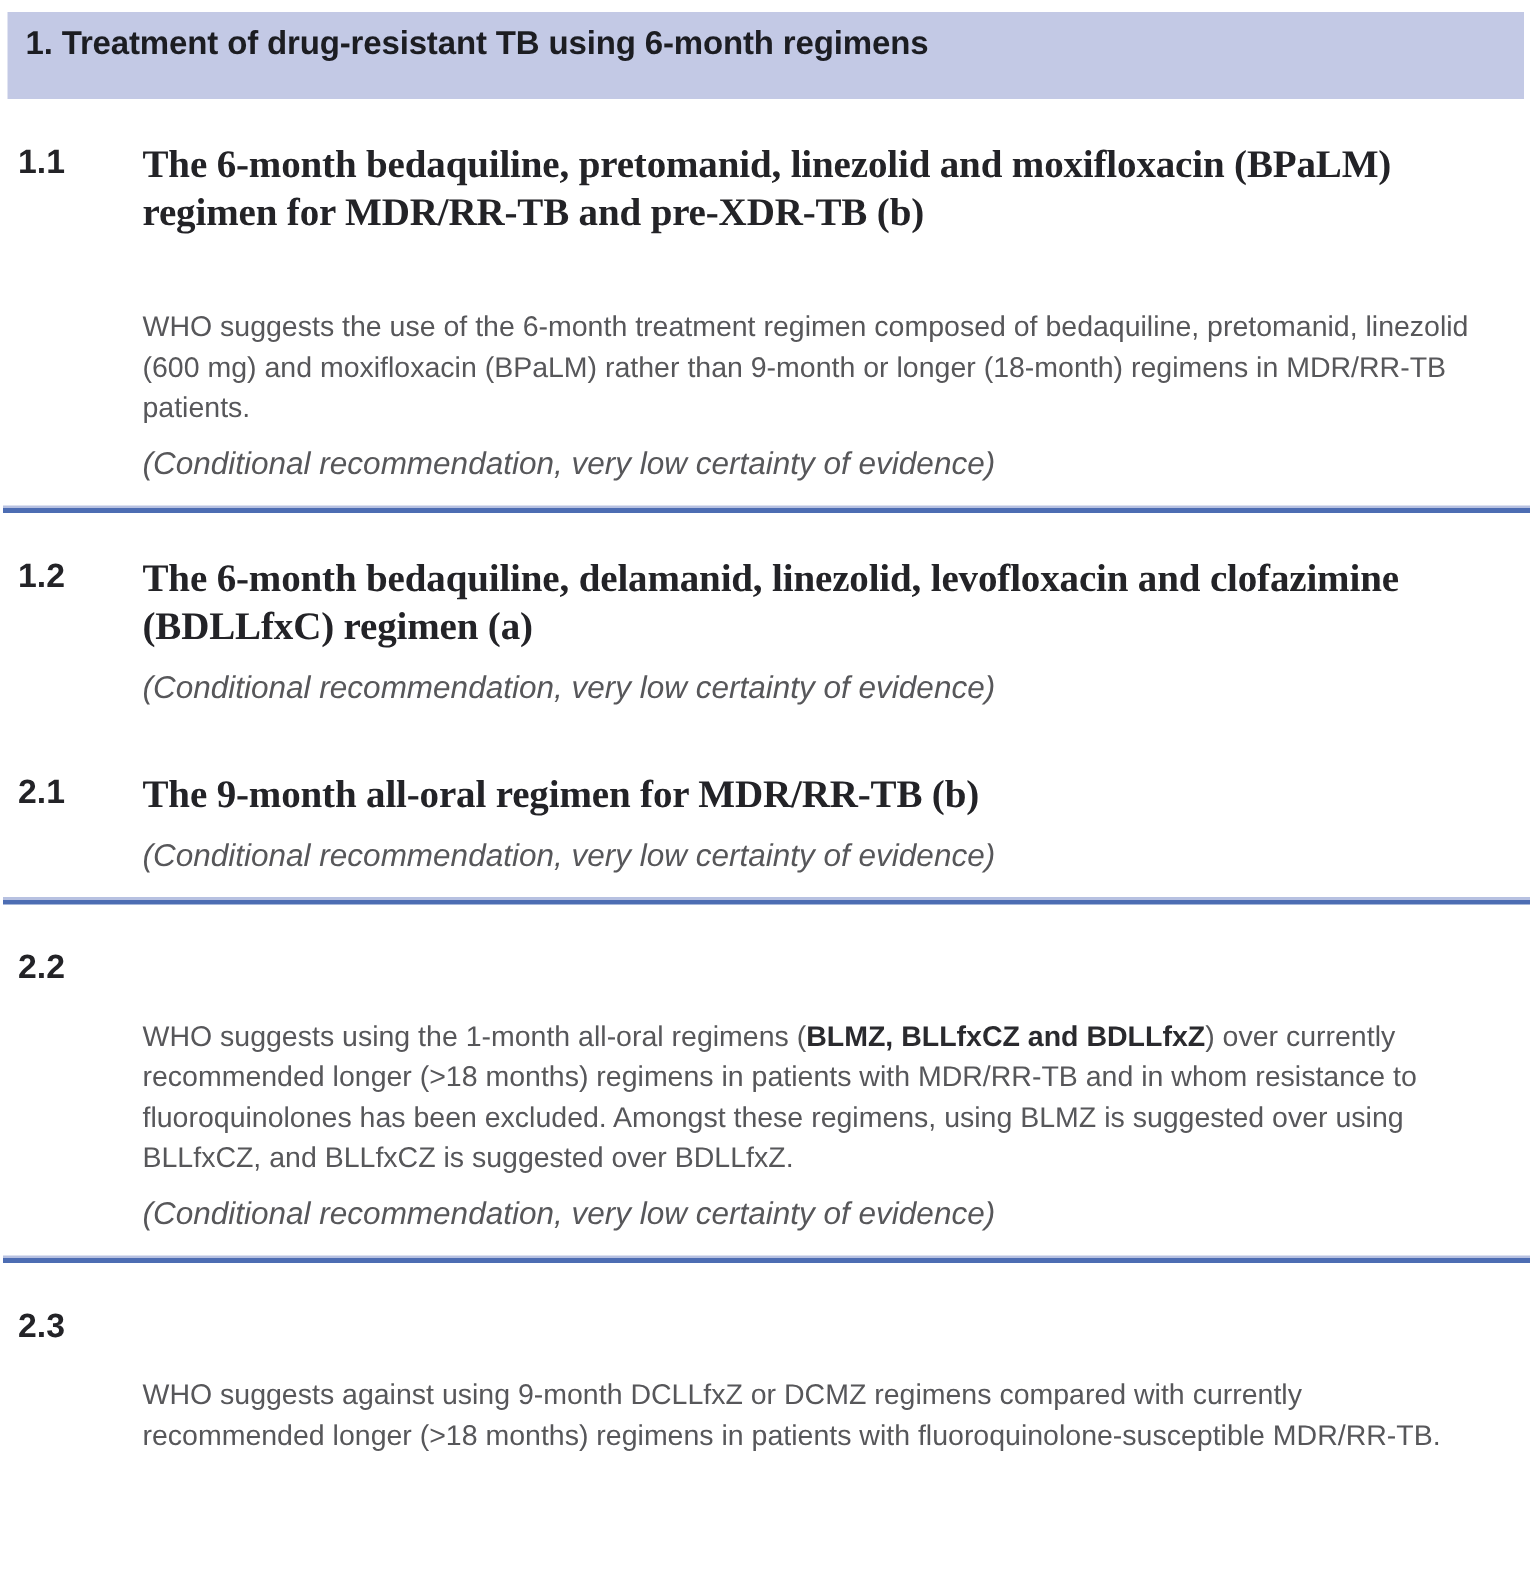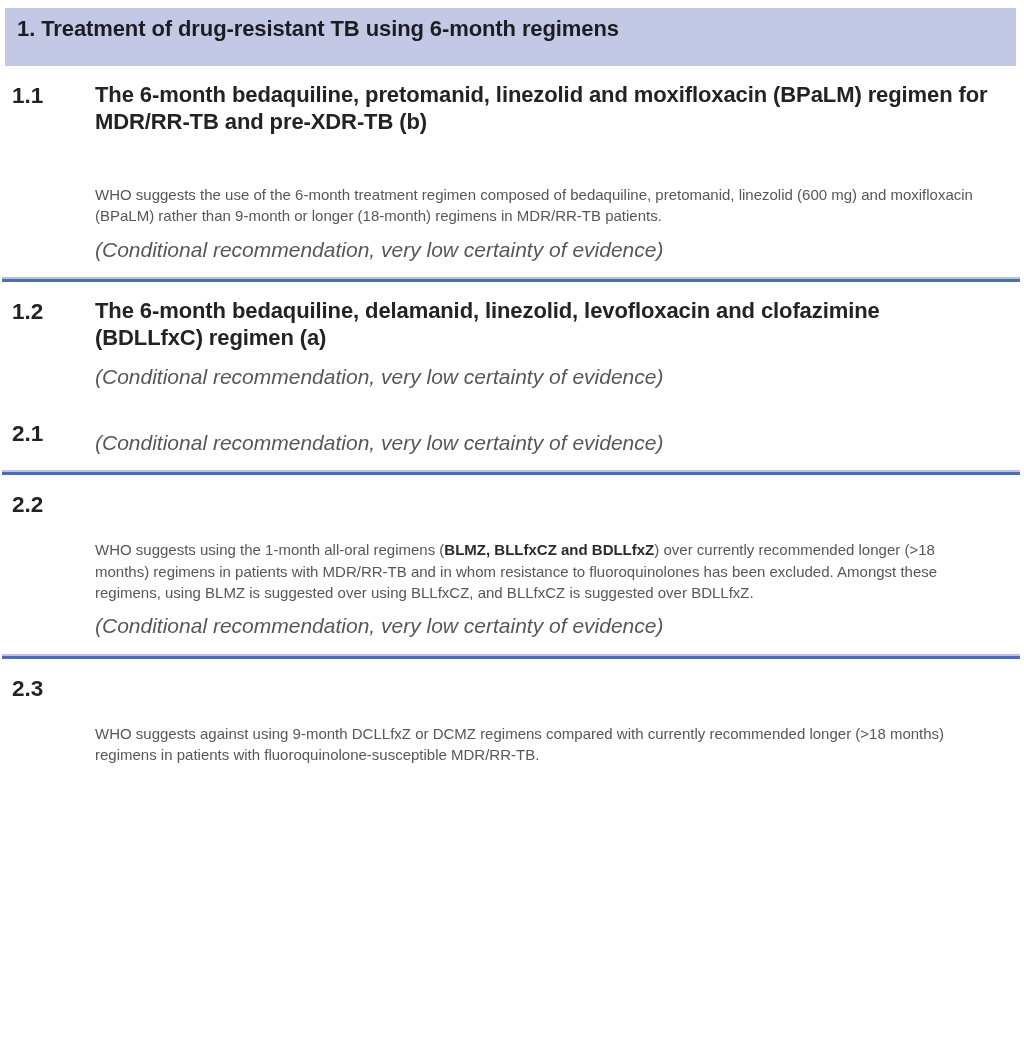--- a/index.html
+++ b/index.html
@@ -27,41 +27,42 @@
     color: var(--band-text);
     font-size: 22px;
     font-weight: 700;
     line-height: 1.2;
     margin: 0 8px 0 5px;
     padding: 8px 12px 24px 12px;
     letter-spacing: -0.1px;
   }
   .item{
     display: flex;
-    padding: 16px 36px 13px 12px;
+    padding: 28px 36px 13px 12px;
   }
   .item-number{
     flex: 0 0 83px;
     font-size: 22.5px;
     font-weight: 700;
     color: var(--heading-text);
     line-height: 1.22;
   }
   .item-content{ flex: 1; min-width: 0; }
   .item-title{
-    font-size: 22px;
+    font-size: 26px;
     font-weight: 700;
     color: var(--heading-text);
     line-height: 1.22;
     margin-bottom: 11px;
     letter-spacing: -0.1px;
+    font-family: Liberation Serif, serif;
   }
   .item-title:empty{ display:none; }
   .item-body{
-    font-size: 15px;
+    font-size: 19px;
     color: var(--body-text);
     line-height: 1.42;
     margin-top: 48px;
   }
   .item-body b{
     color: #2a2a2e;
     font-weight: 700;
   }
   .recommendation-note{
     font-size: 21px;
@@ -101,20 +102,21 @@
     <div class="item-content">
       <div class="item-title">The 6-month bedaquiline, delamanid, linezolid, levofloxacin and clofazimine (BDLLfxC) regimen (a)</div>
       <p class="recommendation-note">(Conditional recommendation, very low certainty of evidence)</p>
     </div>
   </div>
 
 
   <div class="item">
     <div class="item-number">2.1</div>
     <div class="item-content">
+      <div class="item-title">The 9-month all-oral regimen for MDR/RR-TB (b)</div>
       <p class="recommendation-note">(Conditional recommendation, very low certainty of evidence)</p>
     </div>
   </div>
 
   <div class="item-divider"></div>
 
   <div class="item">
     <div class="item-number">2.2</div>
     <div class="item-content">
       <p class="item-body"><span>WHO suggests using the 1-month all-oral regimens (</span><b>BLMZ, BLLfxCZ and BDLLfxZ</b><span>) over currently recommended longer (&gt;18 months) regimens in patients with MDR/RR-TB and in whom resistance to fluoroquinolones has been excluded. Amongst these regimens, using BLMZ is suggested over using BLLfxCZ, and BLLfxCZ is suggested over BDLLfxZ.</span></p>

